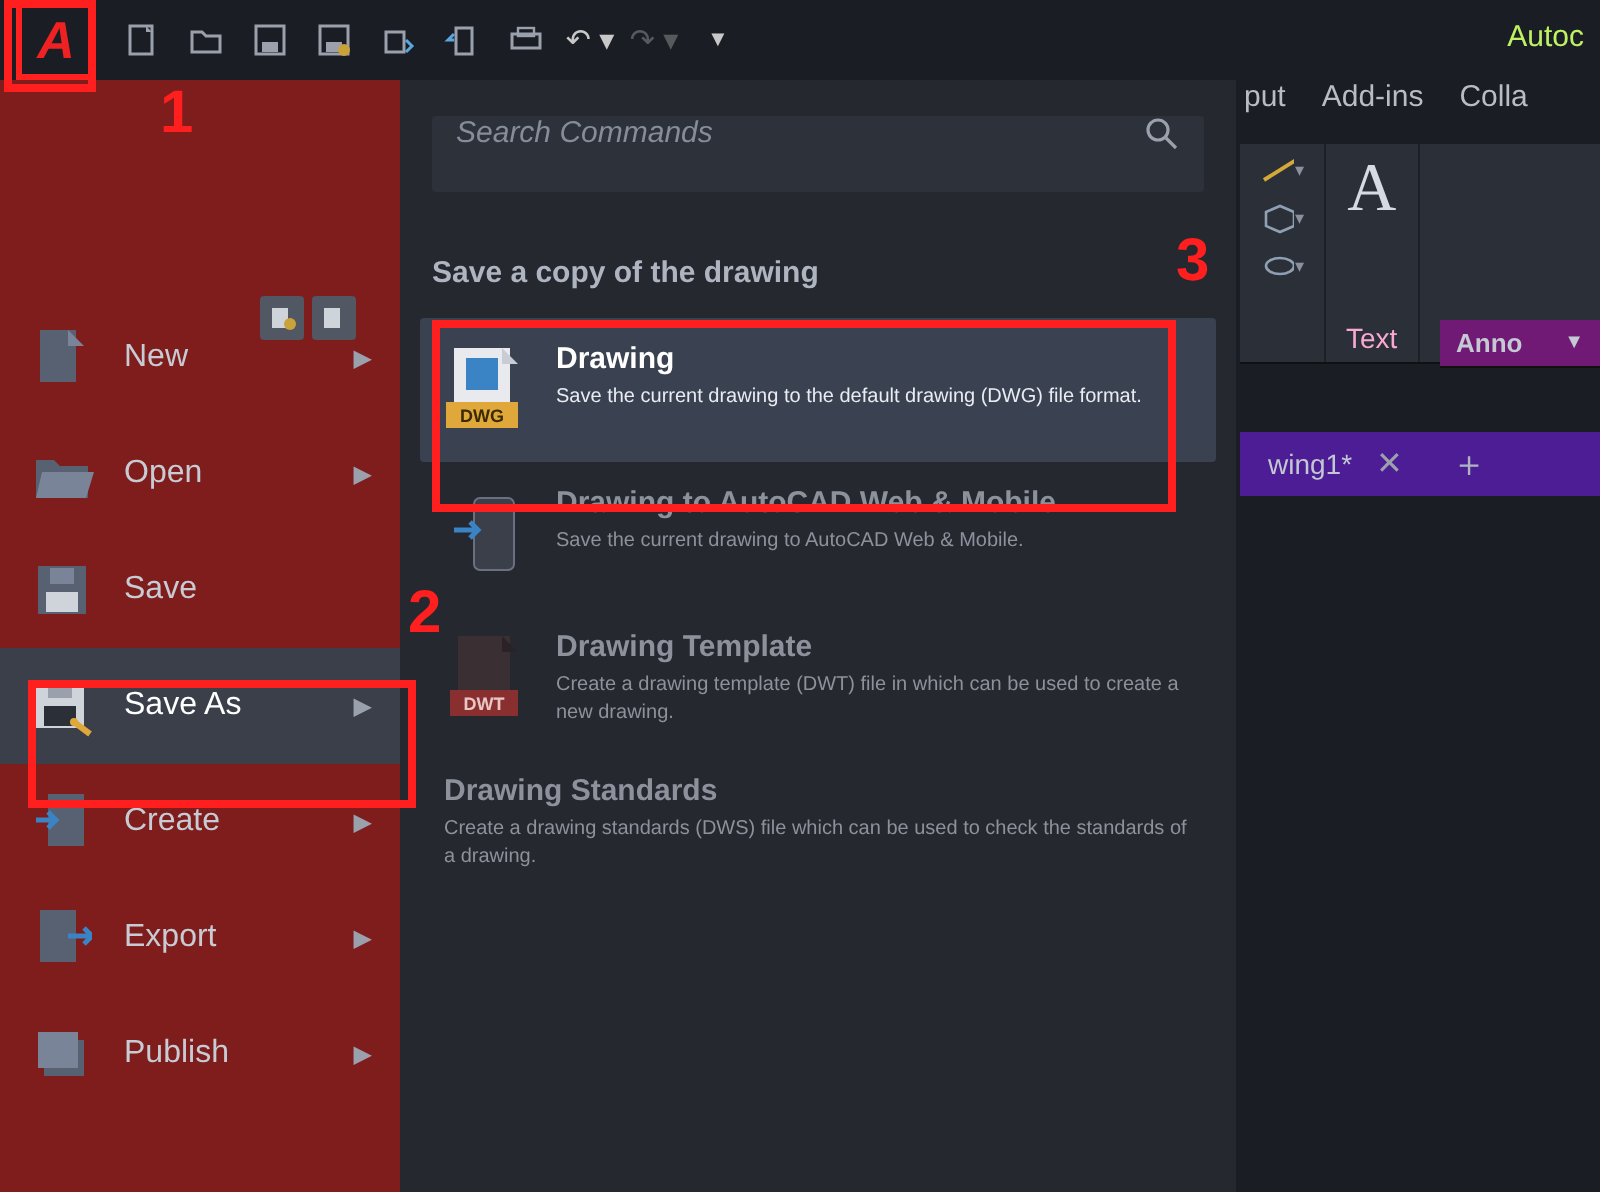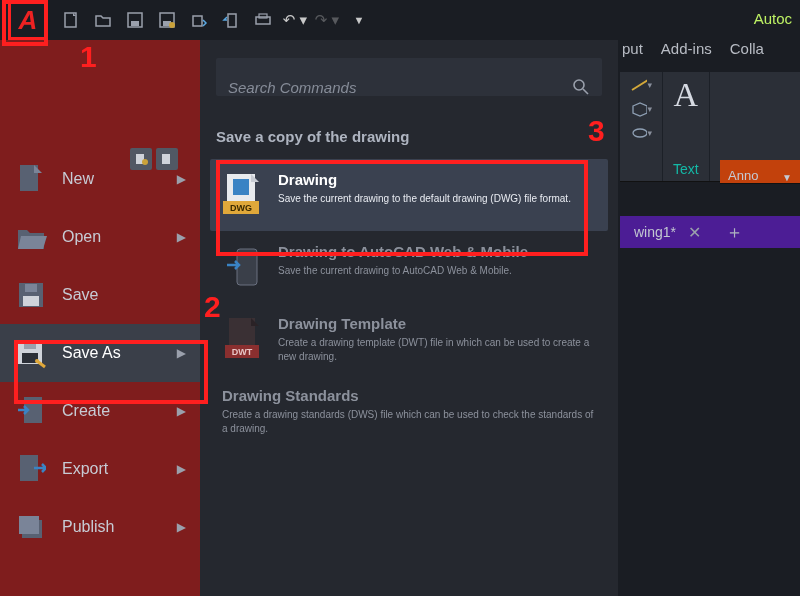--- a/index.html
+++ b/index.html
@@ -58,26 +58,26 @@
   .ribbon-group {
     display: flex; flex-direction: column; align-items: center;
     padding: 4px 10px;
     border-left: 1px solid #1c2027;
     height: 100%;
     justify-content: space-between;
   }
   .stack { display:flex; flex-direction:column; gap:6px; align-items:center; }
   .mini-icon { width:22px; height:18px; display:flex; align-items:center; justify-content:center; color:#8fa0b4; font-size:14px;}
   .big-A { font-size: 34px; color:#d6dae2; font-family: Georgia, serif; }
-  .panel-label { font-size: 14px; color:#14b8a6; }
+  .panel-label { font-size: 14px; color:#f9a8d4; }
   .panel-footer {
     position:absolute; top:160px; left:720px; right:0;
-    height:24px; background:#c2410c; color:#c4c9d3;
-    font-size:13px; display:flex; align-items:flex-end;
-    padding: 0 8px; border-bottom:1px solid #111;
+    height:24px; background:#701a75; color:#c4c9d3;
+    font-size:13px; display:flex; align-items:center;
+    padding: 0 8px; border-bottom:1px solid #111;font-weight:bold;
   }
 
   
   .doc-tabs {
     position:absolute; top: 216px; left: 620px; right: 0;
     height: 32px; display:flex; align-items:center;
     background:#4c1d95; gap:8px; padding-left:6px; color:#c2c7d1;
     font-size:14px;
   }
   .doc-tab { display:flex; align-items:center; gap:12px; padding:4px 8px; }
@@ -115,21 +115,21 @@
   }
 
   
   .right-col {
     flex:1; background:#25282f;
     display:flex; flex-direction:column;
   }
   .search {
     margin: 18px 16px 10px 16px;
     height: 38px; background:#2d313a; border-radius:2px;
-    display:flex; align-items:flex-end; padding:0 12px;
+    display:flex; align-items:flex-start; padding:0 12px;
     color:#868c98; font-style:italic; font-size:15px;
     justify-content:space-between;
   }
   .section-title {
     margin: 22px 16px 14px 16px;
     color:#aeb4c0; font-size:15px; font-weight:600;
   }
   .sub-list { display:flex; flex-direction:column; gap:0; padding: 0 10px 10px 10px;}
   .sub-item {
     display:flex; gap:14px; padding:12px 12px;

